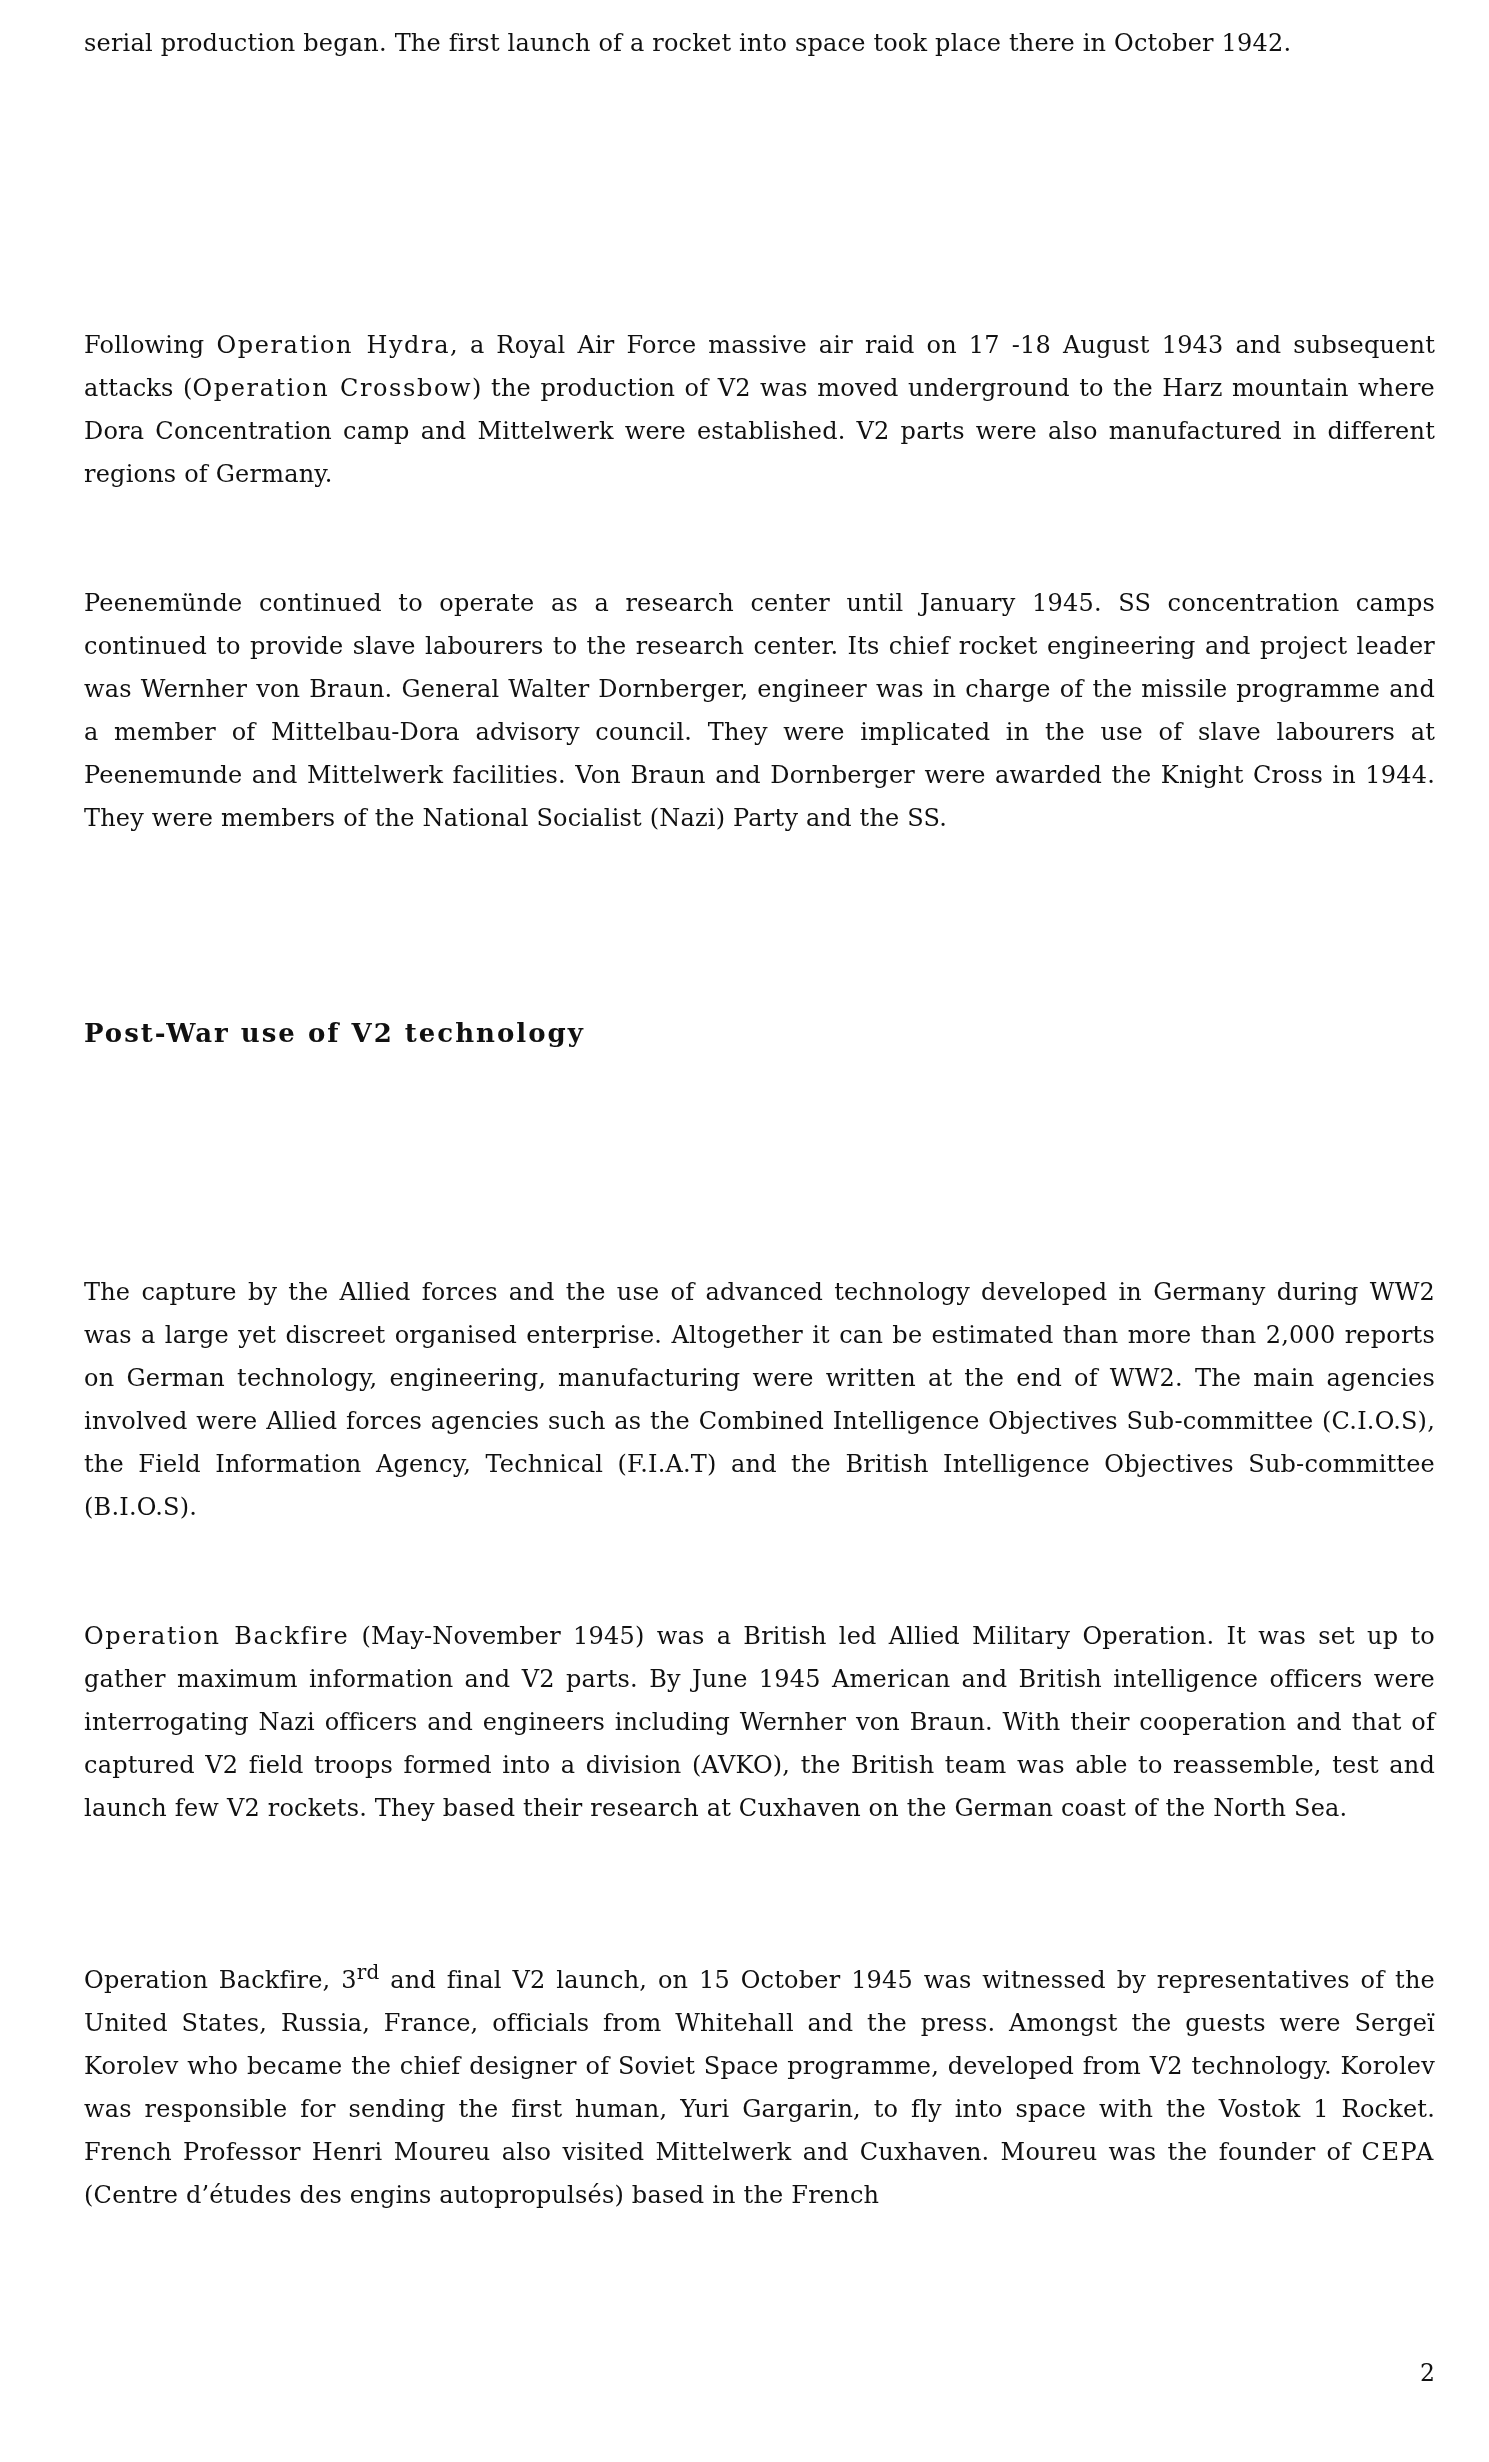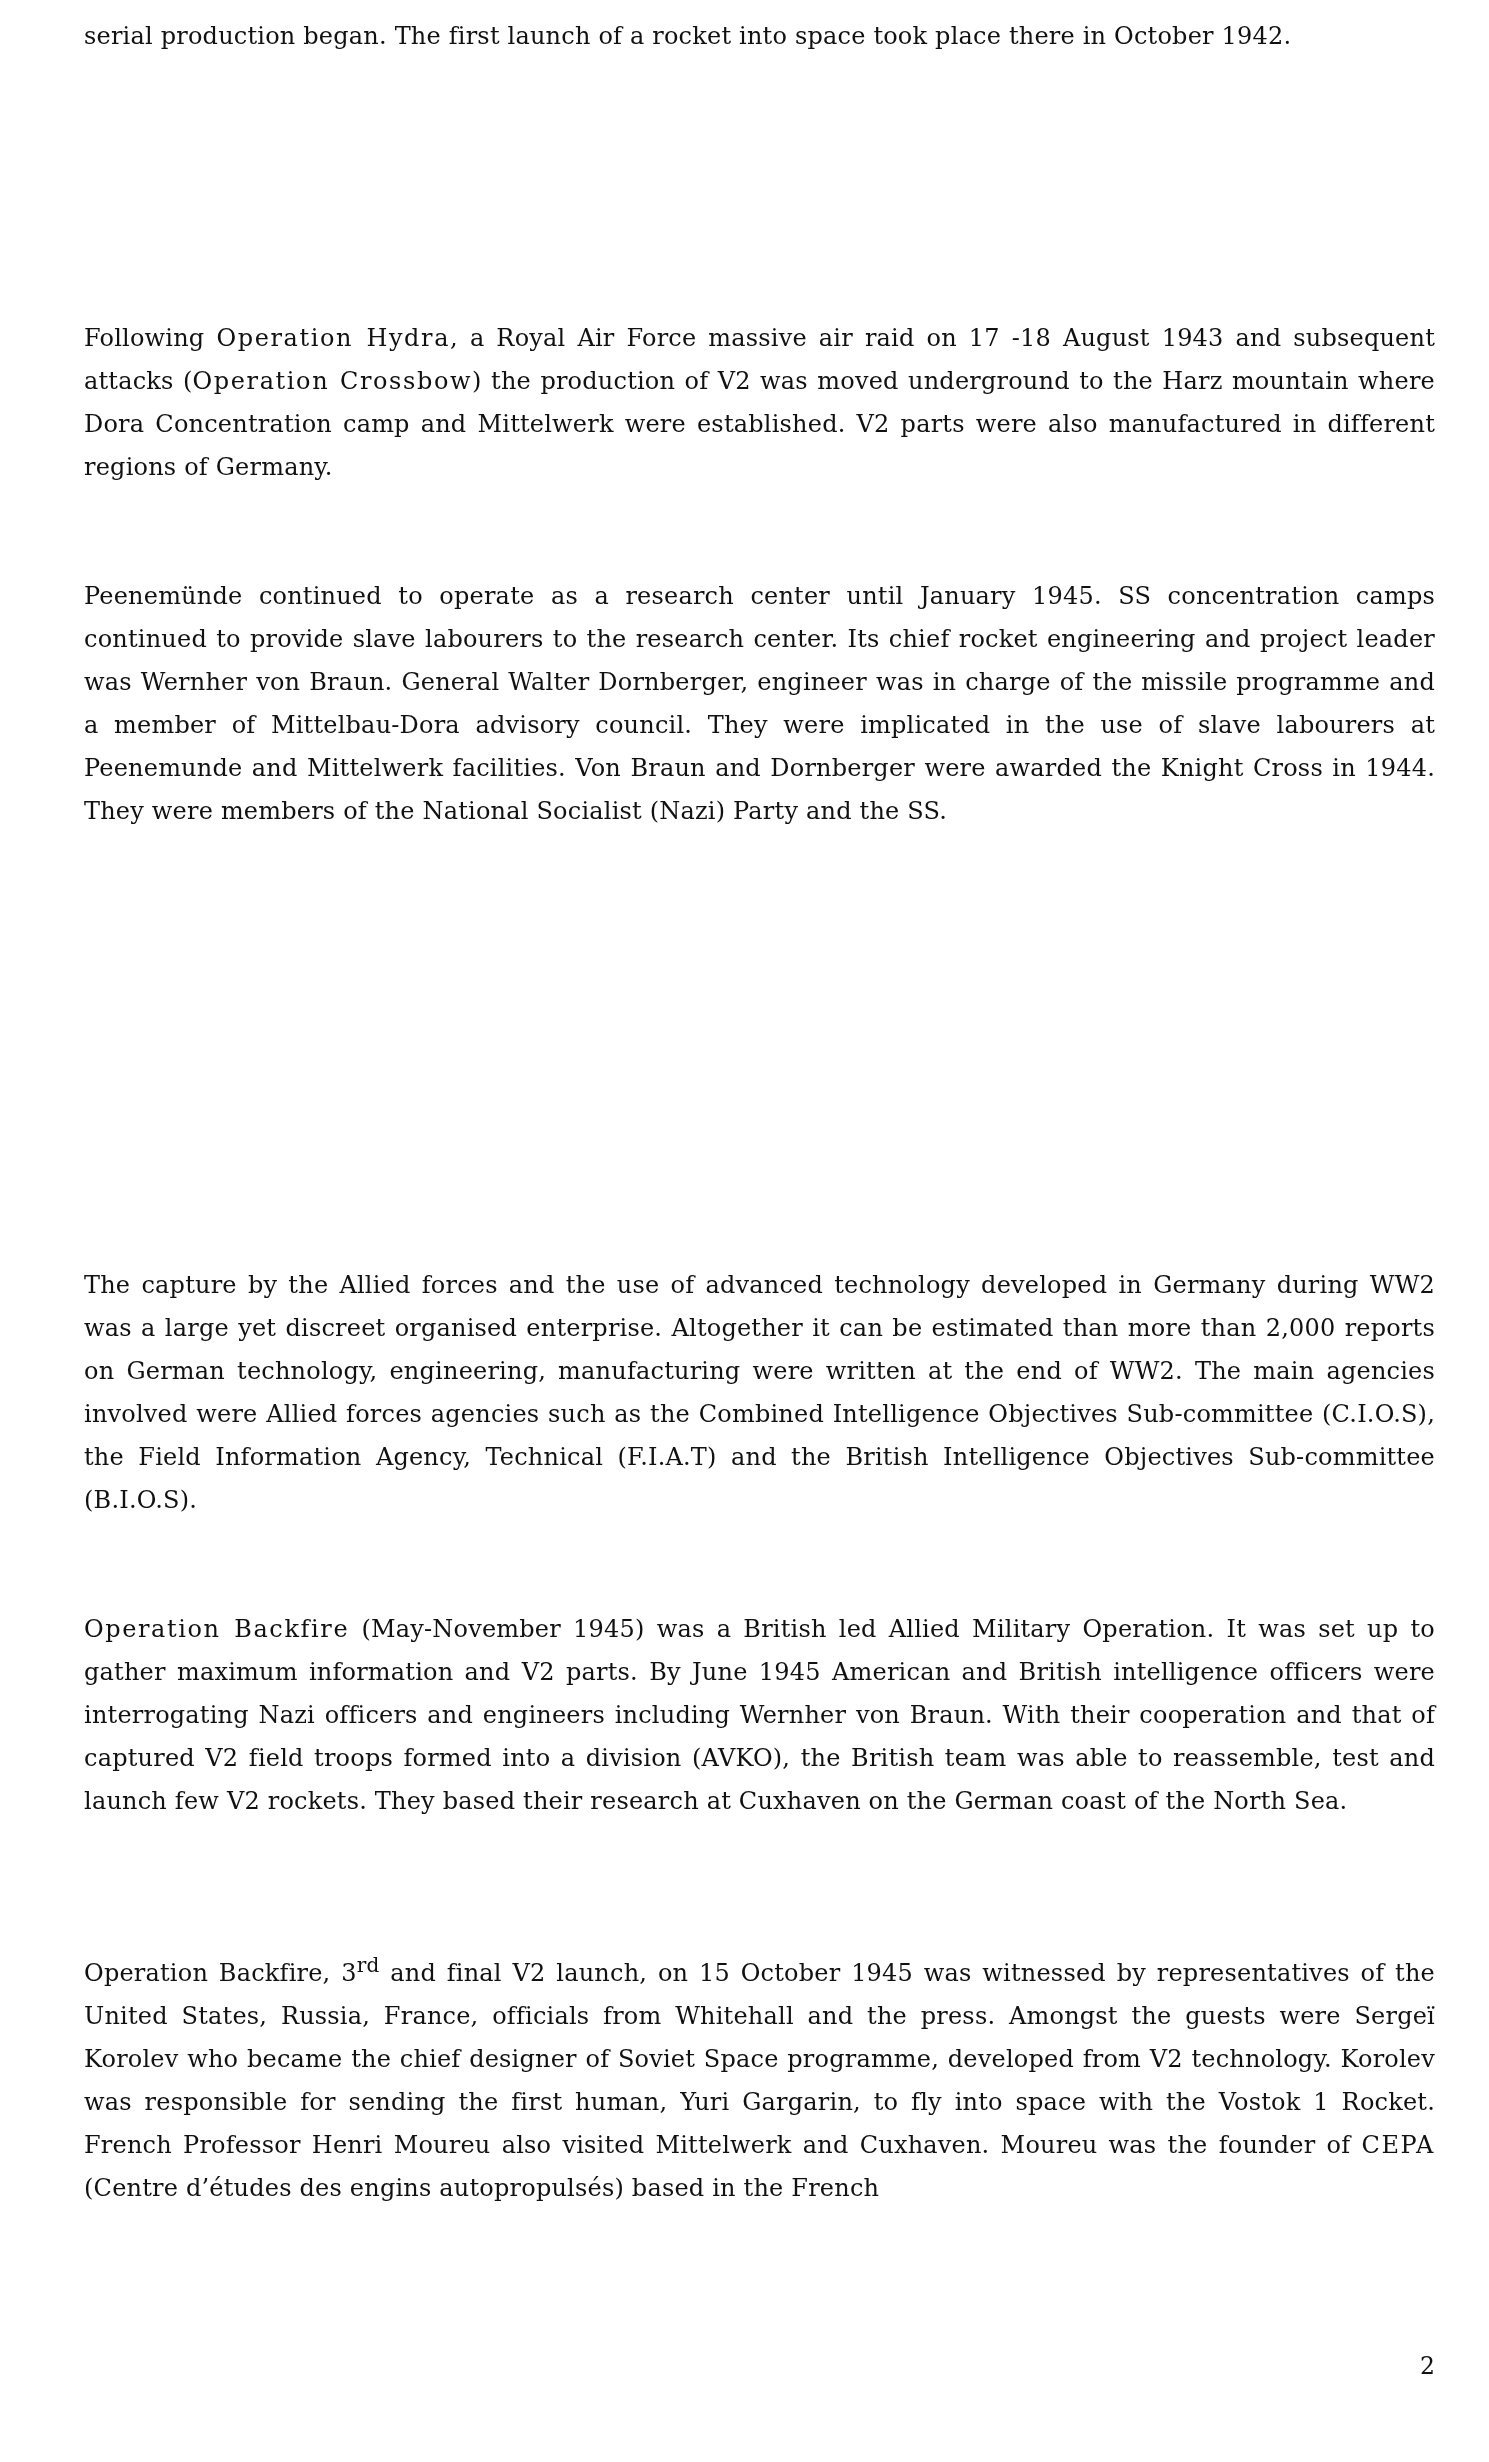--- a/index.html
+++ b/index.html
@@ -10,21 +10,21 @@
   body {
     width: 1489px;
     height: 2462px;
     position: relative;
     overflow: hidden;
     color: #111111;
     font-family: "DejaVu Serif", "Liberation Serif", serif;
   }
   .page {
     position: absolute;
-    left: 0; top: 9px;
+    left: 0; top: 16px;
     width: 1489px;
     height: 2416px;
   }
   .para {
     position: absolute;
     left: 84px;
     width: 1351px;
     margin: 0;
     font-size: 24px;
     line-height: 43px;
@@ -71,20 +71,21 @@
 
 
   <p class="para" style="top:308px">
     <span>Following </span><span class="b">Operation Hydra</span><span>, a Royal Air Force massive air raid on 17 -18 August 1943 and subsequent attacks (</span><span class="b">Operation Crossbow</span><span>) the production of V2 was moved underground to the Harz mountain where Dora Concentration camp and Mittelwerk were established.  V2 parts were also manufactured in different regions of Germany.</span>
   </p>
 
   <p class="para" style="top:566px">
     <span>Peenemünde continued to operate as a research center until January 1945.  SS concentration camps continued to provide slave labourers to the research center.  Its chief rocket engineering and project leader was Wernher von Braun. General Walter Dornberger, engineer was in charge of the missile programme and a member of Mittelbau-Dora advisory council.  They were implicated in the use of slave labourers at Peenemunde and Mittelwerk facilities.  Von Braun and Dornberger were awarded the Knight Cross in 1944.  They were members of the National Socialist (Nazi) Party and the SS.</span>
   </p>
 
+  <h2 class="heading" style="top:996px">Post-War use of V2 technology</h2>
 
 
   <p class="para" style="top:1255px">
     <span>The capture by the Allied forces and the use of advanced technology developed in Germany during WW2 was a large yet discreet organised enterprise.  Altogether it can be estimated than more than 2,000 reports on German technology, engineering, manufacturing were written at the end of WW2.  The main agencies involved were Allied forces agencies such as the Combined Intelligence Objectives Sub-committee (C.I.O.S), the Field Information Agency, Technical (F.I.A.T) and the British Intelligence Objectives Sub-committee (B.I.O.S).</span>
   </p>
 
   <p class="para" style="top:1599px">
     <span class="b">Operation Backfire</span><span> (May-November 1945) was a British led Allied Military Operation.  It was set up to gather maximum information and V2 parts.  By June 1945 American and British intelligence officers were interrogating Nazi officers and engineers including Wernher von Braun.  With their cooperation and that of captured V2 field troops formed into a division (AVKO), the British team was able to reassemble, test and launch few V2 rockets.  They based their research at Cuxhaven on the German coast of the North Sea.</span>
   </p>
 

